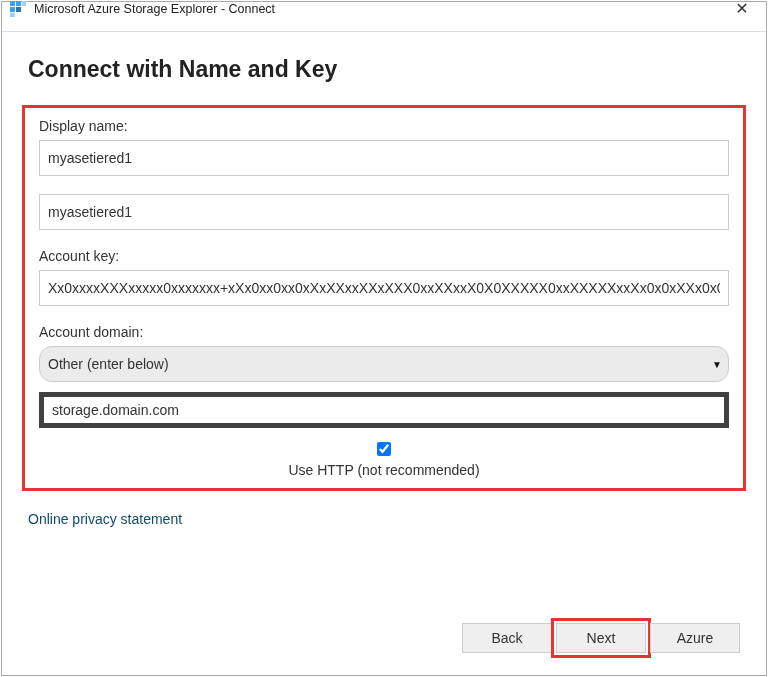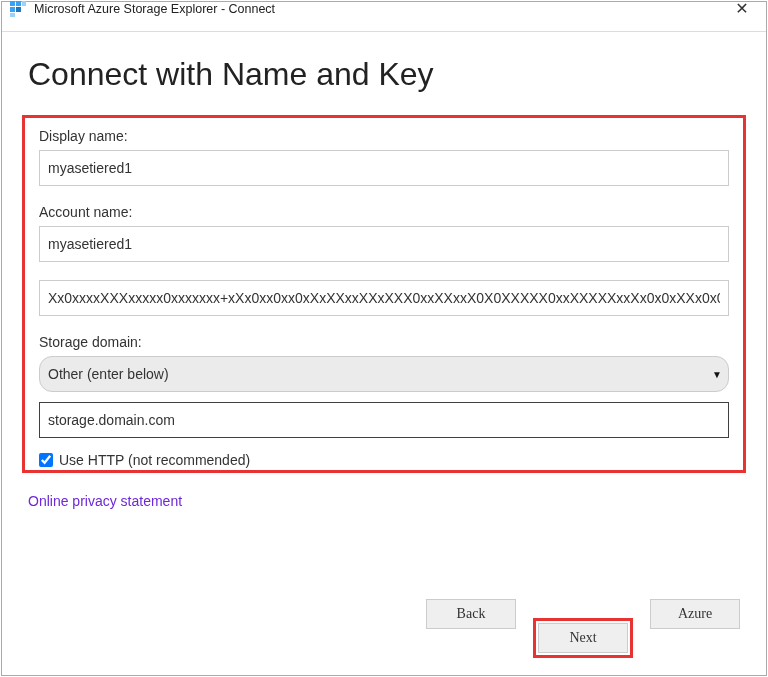--- a/index.html
+++ b/index.html
@@ -48,28 +48,28 @@
     cursor: default;
   }
   .content {
     flex: 1 1 auto;
     padding: 24px 26px 0 26px;
     overflow: hidden;
     display: flex;
     flex-direction: column;
   }
   h1.page-title {
-    font-size: 32px;
-    font-weight: 400;
+    font-size: 23px;
+    font-weight: 700;
     margin: 0 0 22px 0;
     color: #222;
   }
   .form-area {
     border: 3px solid #e83333;
-    padding: 10px 14px 2px 14px;
+    padding: 10px 14px 10px 14px;
     margin: 0 -6px 18px -6px;
   }
   .field { margin-bottom: 18px; }
   .field:last-child { margin-bottom: 0; }
   .label {
     font-size: 14px;
     color: #333;
     margin-bottom: 6px;
   }
   input.text-input, .select-box, input.text-input.focused {
@@ -90,65 +90,64 @@
     justify-content: space-between;
     padding: 4px 6px 4px 8px;
     cursor: default;
     border-radius: 13px;
   }
   .select-caret {
     font-size: 10px;
     color: #111;
   }
   input.text-input.focused {
-    border: 1px solid #404040;
+    border: 5px solid #404040;
   }
   .checkbox-row {
     display: flex;
     align-items: center;
     gap: 6px;
     margin-top: 14px;
     font-size: 14px;
+    flex-direction: column;
   }
   .checkbox-row input[type=checkbox] {
     width: 14px; height: 14px;
     margin: 0;
   }
   .link {
-    color: #6d28d9;
+    color: #0c4a6e;
     text-decoration: none;
     font-size: 14px;
     cursor: pointer;
     margin-top: 2px;
   }
   .button-row {
     margin-top: auto;
     display: flex;
     justify-content: flex-end;
-    gap: 22px;
+    gap: 4px;
     padding: 0 0 22px 0;
-    font-family: Liberation Serif, serif;
   }
   .btn {
     width: 90px;
     height: 30px;
     background: #efefef;
     border: 1px solid #ccc;
     font-family: inherit;
     font-size: 14px;
     color: #333;
     display: flex;
     align-items: center;
     justify-content: center;
     cursor: default;
   }
   .btn-highlight {
     outline: 3px solid #e83333;
     outline-offset: 2px;
-    margin-top: 24px;
   }
 </style>
 </head>
 <body>
 
 <div class="window">
 
   <div class="titlebar">
     <span class="app-icon">
       <svg viewBox="0 0 16 16" width="16" height="16">
@@ -168,30 +167,30 @@
     <h1 class="page-title">Connect with Name and Key</h1>
 
     <div class="form-area">
 
       <div class="field">
         <div class="label">Display name:</div>
         <input class="text-input" type="text" value="myasetiered1" style="">
       </div>
 
       <div class="field">
-        <div class="label">Account name:</div>
         <input class="text-input" type="text" value="myasetiered1" style="">
       </div>
 
       <div class="field">
+        <div class="label">Account key:</div>
         <input class="text-input" type="text" value="Xx0xxxxXXXxxxxx0xxxxxxx+xXx0xx0xx0xXxXXxxXXxXXX0xxXXxxX0X0XXXXX0xxXXXXXxxXx0x0xXXx0x00x0xxx" style="">
       </div>
 
       <div class="field" style="margin-bottom:10px;">
-        <div class="label">Storage domain:</div>
+        <div class="label">Account domain:</div>
         <div class="select-box">
           <span>Other (enter below)</span>
           <span class="select-caret">▼</span>
         </div>
       </div>
 
       <div class="field" style="margin-bottom:0;">
         <input class="text-input focused" type="text" value="storage.domain.com" style="">
       </div>
 

